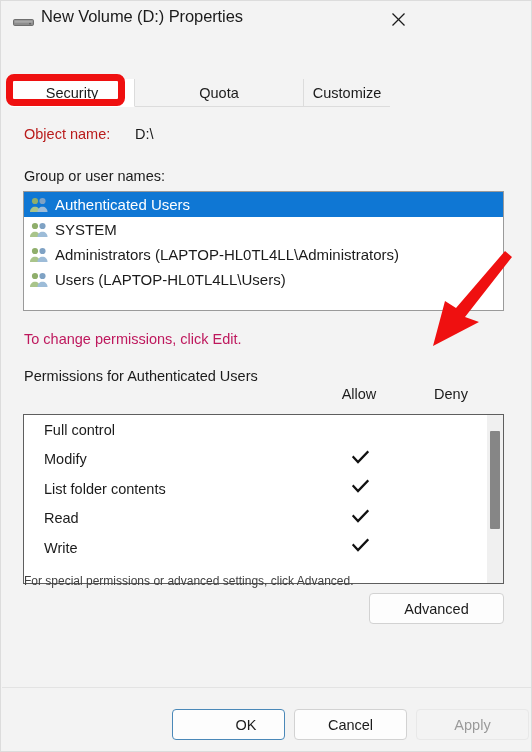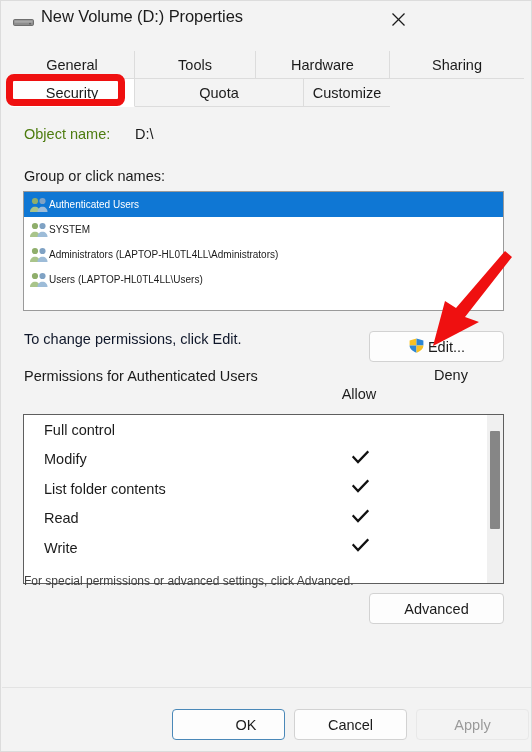--- a/index.html
+++ b/index.html
@@ -103,21 +103,21 @@
     width: 119px; height: 32px;
     border: 7px solid #ef1010;
     border-radius: 8px;
     pointer-events: none;
     z-index: 40;
   }
 
   
   #object-name-label {
     position: absolute; left: 23px; top: 125px;
-    font-size: 14.5px; color: #4d7c0f;
+    font-size: 14.5px; color: #b91c1c;
   }
   #object-name-value {
     position: absolute; left: 134px; top: 125px;
     font-size: 14.5px; color: #1b1b1b;
   }
   #group-label {
     position: absolute; left: 23px; top: 167px;
     font-size: 14.5px; color: #1b1b1b;
   }
 
@@ -134,30 +134,31 @@
     position: relative;
     height: 25px;
     display: flex;
     align-items: center;
     padding-left: 5px;
     cursor: default;
   }
   .glist-row.selected { background: #0f77d4; }
   .glist-row.selected .glist-label { color: #ffffff; }
   .glist-label {
-    font-size: 10px;
+    font-size: 15px;
     color: #1b1b1b;
     white-space: nowrap;
+    margin-left: 6px;
   }
   .users-icon { width: 20px; height: 18px; flex: 0 0 20px; }
 
   
   #change-perm-text {
     position: absolute; left: 23px; top: 330px;
-    font-size: 14.5px; color: #0f172a;
+    font-size: 14.5px; color: #be185d;
   }
   #edit-btn {
     position: absolute;
     left: 368px; top: 330px;
     width: 135px; height: 31px;
     background: #fdfdfd;
     border: 1px solid #d2d2d2;
     border-radius: 4px;
     display: flex; align-items: center; justify-content: center;
     font-size: 14.5px; color: #1b1b1b;
@@ -172,21 +173,21 @@
     width: 250px;
     font-size: 14.5px; color: #1b1b1b;
     line-height: 19px;
   }
   #allow-head {
     position: absolute; left: 332px; top: 385px;
     width: 52px; text-align: center;
     font-size: 14.5px; color: #1b1b1b;
   }
   #deny-head {
-    position: absolute; left: 424px; top: 366px;
+    position: absolute; left: 424px; top: 385px;
     width: 52px; text-align: center;
     font-size: 14.5px; color: #1b1b1b;
   }
 
   
   #perm-list {
     position: absolute;
     left: 22px; top: 413px;
     width: 481px; height: 170px;
     background: #ffffff;
@@ -300,39 +301,33 @@
     <div id="title-text">New Volume (D:) Properties</div>
     <div id="close-btn">
       <svg width="15" height="15" viewBox="0 0 15 15">
         <line x1="1.5" y1="1.5" x2="13.5" y2="13.5" stroke="#1b1b1b" stroke-width="1.3"></line>
         <line x1="13.5" y1="1.5" x2="1.5" y2="13.5" stroke="#1b1b1b" stroke-width="1.3"></line>
       </svg>
     </div>
   </div>
 
   <div id="tabstrip">
-    <div class="tabrow row1">
-      <div class="tab">General</div>
-      <div class="tab">Tools</div>
-      <div class="tab">Hardware</div>
-      <div class="tab">Sharing</div>
-    </div>
     <div class="tabrow row2">
       <div class="tab selected">Security</div>
       <div class="tab">Quota</div>
       <div class="tab">Customize</div>
     </div>
   </div>
 
   <div id="security-highlight"></div>
 
   <div id="object-name-label">Object name:</div>
   <div id="object-name-value">D:\</div>
 
-  <div id="group-label">Group or click names:</div>
+  <div id="group-label">Group or user names:</div>
   <div id="group-list">
     <div class="glist-row selected">
       <span class="users-icon">
         <svg width="20" height="18" viewBox="0 0 20 18">
           <circle cx="6" cy="5" r="3.1" fill="#8fae6b"></circle>
           <path d="M1 16c0-3.2 2.3-5.2 5-5.2s5 2 5 5.2z" fill="#a9c48a"></path>
           <circle cx="13.5" cy="5" r="3.1" fill="#7fa2c4"></circle>
           <path d="M8.5 16c0-3.2 2.3-5.2 5-5.2s5 2 5 5.2z" fill="#9dbcd8"></path>
         </svg>
       </span>
@@ -367,32 +362,20 @@
           <path d="M1 16c0-3.2 2.3-5.2 5-5.2s5 2 5 5.2z" fill="#a9c48a"></path>
           <circle cx="13.5" cy="5" r="3.1" fill="#7fa2c4"></circle>
           <path d="M8.5 16c0-3.2 2.3-5.2 5-5.2s5 2 5 5.2z" fill="#9dbcd8"></path>
         </svg>
       </span>
       <span class="glist-label">Users (LAPTOP-HL0TL4LL\Users)</span>
     </div>
   </div>
 
   <div id="change-perm-text">To change permissions, click Edit.</div>
-  <div id="edit-btn">
-    <span class="shield">
-      <svg width="17" height="17" viewBox="0 0 17 17">
-        <path d="M8.5 1 L16 3.1 V8.6 C16 12.4 12.8 15.2 8.5 16.4 C4.2 15.2 1 12.4 1 8.6 V3.1 Z" fill="#ffffff"></path>
-        <path d="M8.5 1.6 L8.5 8.6 L1.6 8.6 V3.5 Z" fill="#f6c024"></path>
-        <path d="M8.5 1.6 L15.4 3.5 V8.6 H8.5 Z" fill="#2d86d4"></path>
-        <path d="M1.6 8.6 H8.5 V15.8 C5 14.6 1.6 12.1 1.6 8.6 Z" fill="#2d86d4"></path>
-        <path d="M8.5 8.6 H15.4 C15.4 12.1 12 14.6 8.5 15.8 Z" fill="#f6c024"></path>
-      </svg>
-    </span>
-    <span>Edit...</span>
-  </div>
 
   <div id="perm-title">Permissions for Authenticated Users</div>
   <div id="allow-head">Allow</div>
   <div id="deny-head">Deny</div>
 
   <div id="perm-list">
     <div class="plist-row">
       <span class="plist-name">Full control</span>
       <span class="plist-allow"></span>
       <span class="plist-deny"></span>

